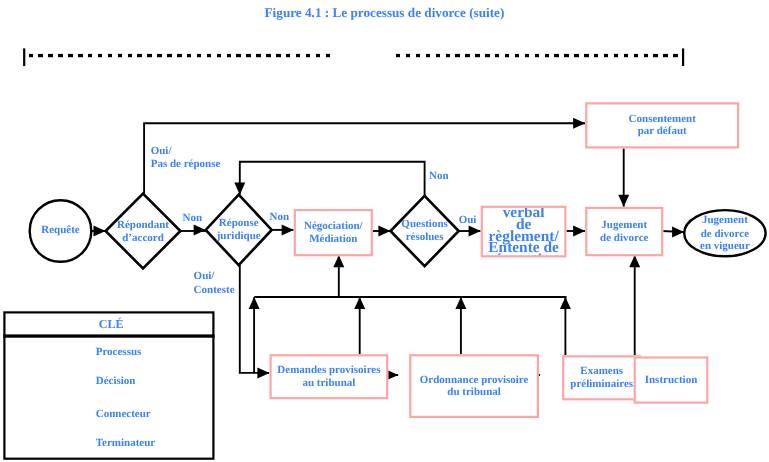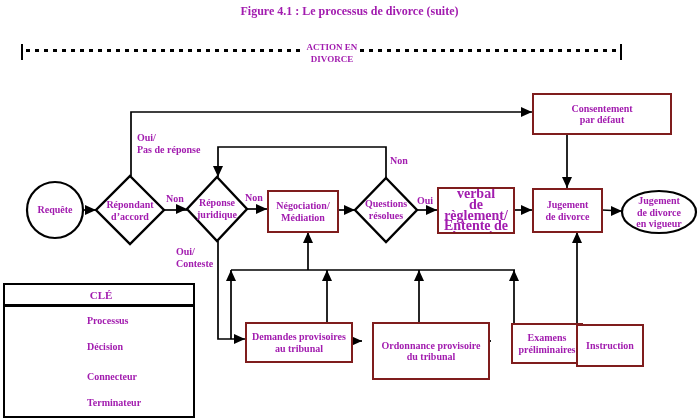--- a/index.html
+++ b/index.html
@@ -1,21 +1,21 @@
 <!DOCTYPE html>
 <html><head>
 <meta charset="utf-8">
 <style>
   html,body{margin:0;padding:0;background:#ffffff;}
   .stage{position:relative;width:699px;height:420px;background:#fff;overflow:hidden;
-         font-family:"Liberation Serif","DejaVu Serif",serif;color:#a21caf;}
+         font-family:"Liberation Serif","DejaVu Serif",serif;color:#3b82f6;}
   .title{position:absolute;left:0;top:4px;width:699px;text-align:center;
          font-weight:bold;font-size:12px;}
   svg.canvas{position:absolute;left:0;top:0;}
-  .box{position:absolute;border:2px solid #7f1d1d;background:#fff;box-sizing:border-box;
+  .box{position:absolute;border:2px solid #fca5a5;background:#fff;box-sizing:border-box;
        display:flex;align-items:center;justify-content:center;text-align:center;
        font-weight:bold;font-size:10px;line-height:11.5px;white-space:pre-line;
        overflow:hidden;padding:0 1px;}
   .box4{line-height:10.8px;font-size:14px;}
   .slabel{position:absolute;text-align:center;font-weight:bold;font-size:10px;
           line-height:11.5px;white-space:pre-line;}
   .elabel{position:absolute;font-weight:bold;font-size:10px;line-height:12px;
           white-space:pre-line;}
   .bar{position:absolute;width:2px;height:16px;background:#000;}
   .dots{position:absolute;height:3px;top:49px;
@@ -33,22 +33,20 @@
 <body>
 
 <div class="stage">
 
   <div class="title">Figure 4.1 : Le processus de divorce (suite)</div>
 
   <div class="bar" style="left:21px;top:44px;"></div>
   <div class="bar" style="left:620px;top:44px;"></div>
   <div class="dots" style="left:26px;width:276px;"></div>
   <div class="dots" style="left:360px;width:258px;"></div>
-  <div class="bandlbl">ACTION EN
-DIVORCE</div>
 
   <svg class="canvas" width="699" height="420" viewBox="0 0 699 420">
     <g stroke="#000" stroke-width="1.7" fill="none">
       <polyline points="83,210 96,210"></polyline>
       <polyline points="164,210 187,210"></polyline>
       <polyline points="246,209 267,209"></polyline>
       <polyline points="338,210 355,210"></polyline>
       <polyline points="417,210 437,210"></polyline>
       <polyline points="514,210 532,210"></polyline>
       <polyline points="602,210 622,211"></polyline>

